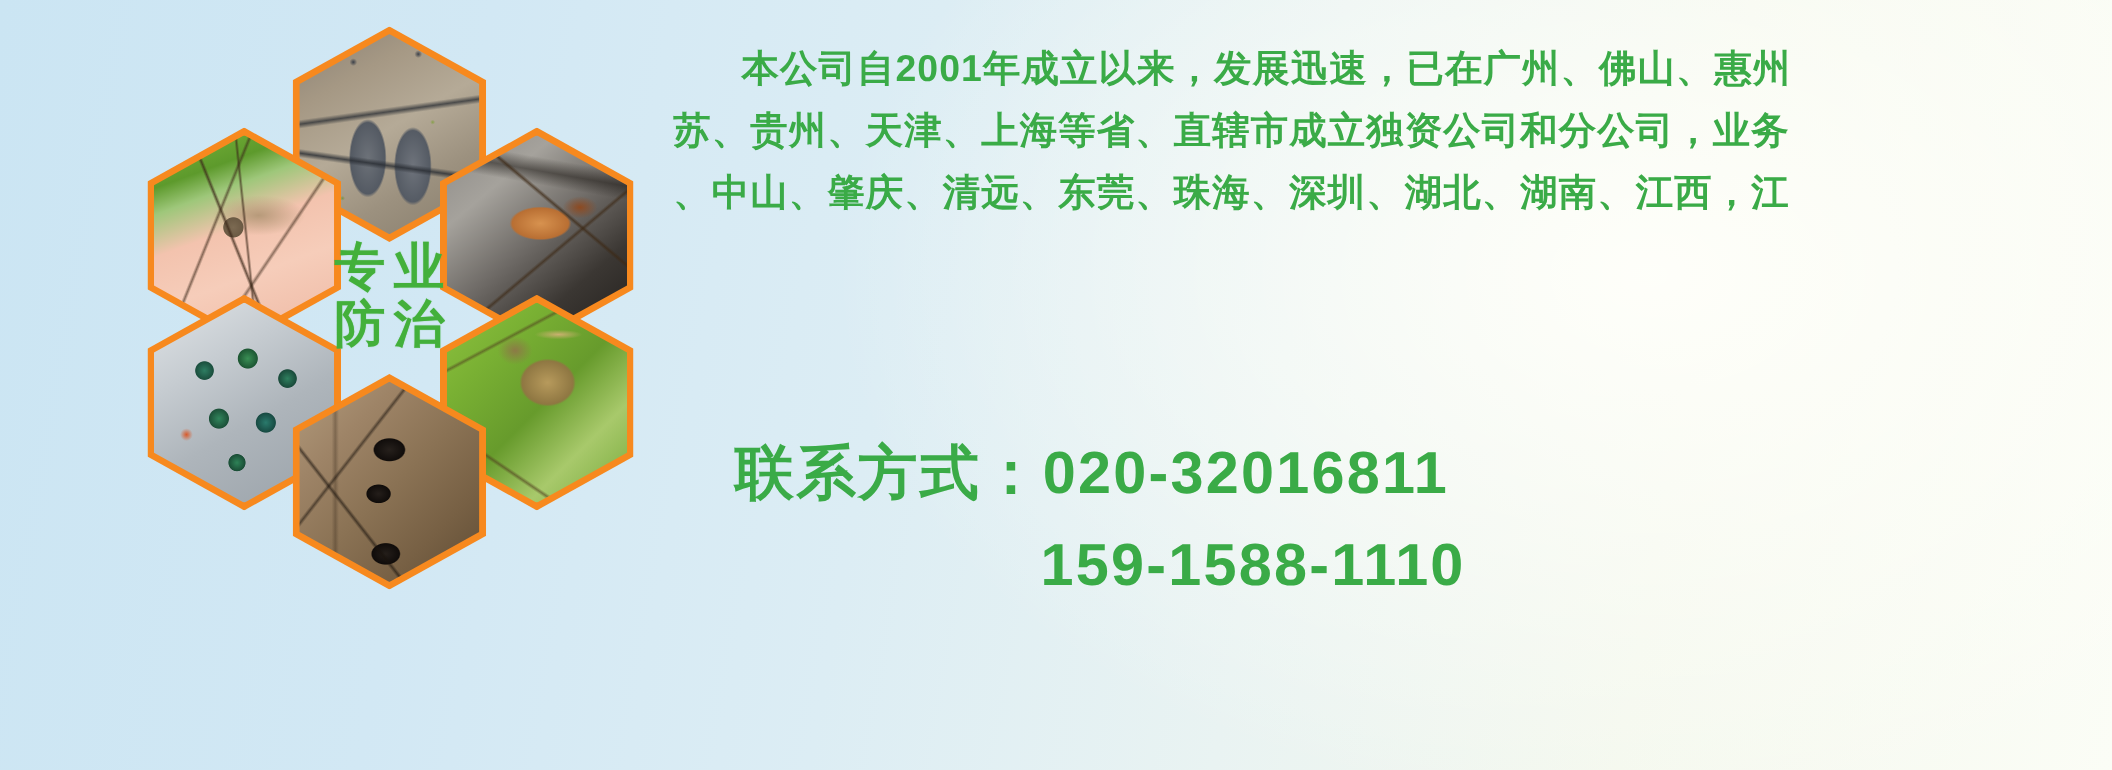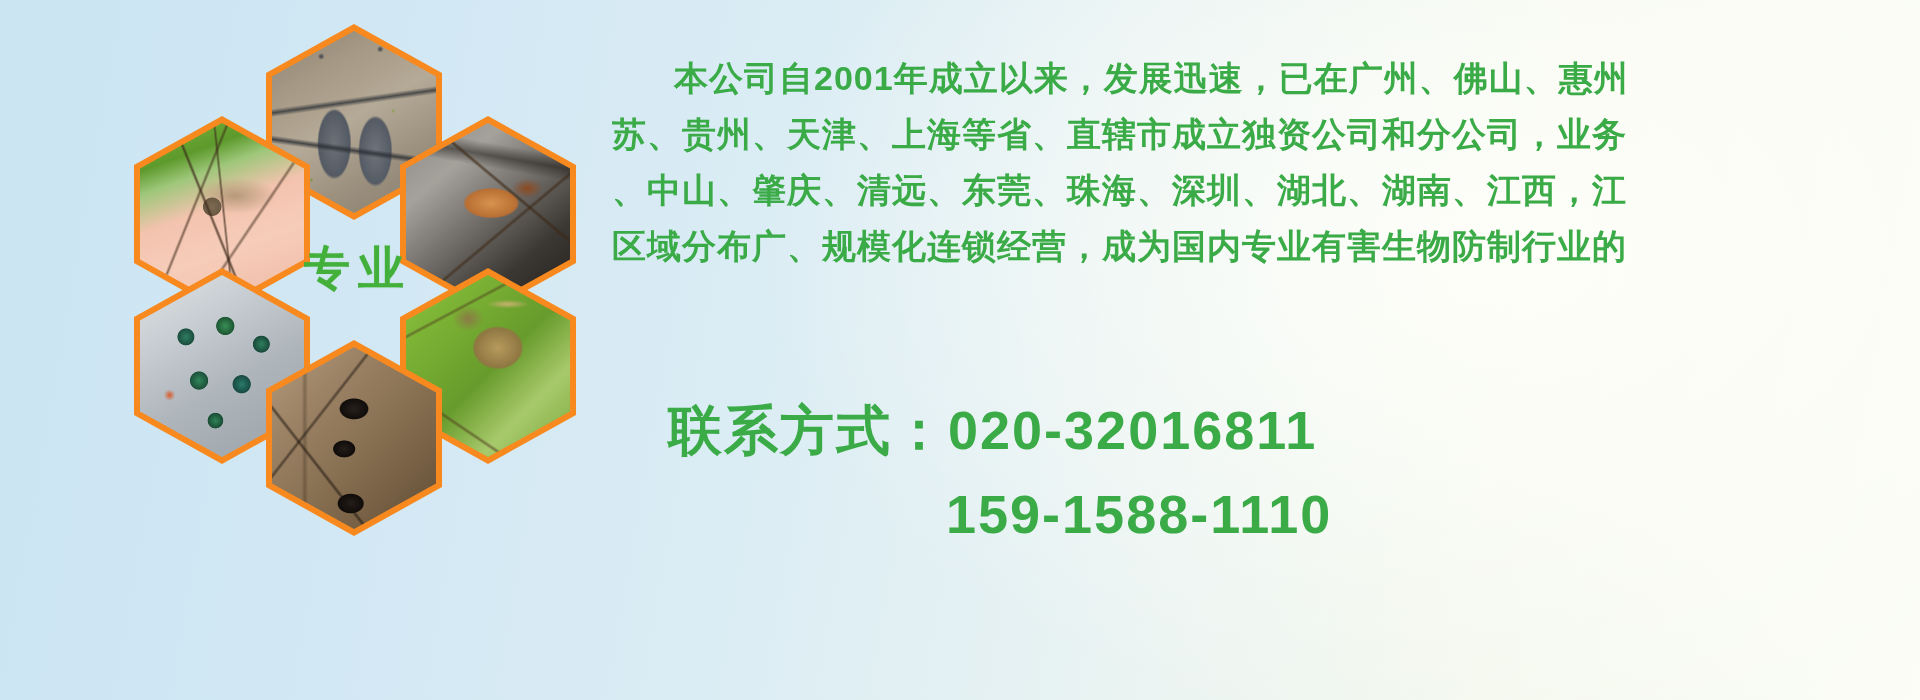--- a/index.html
+++ b/index.html
@@ -168,21 +168,21 @@
     background:
       linear-gradient(34deg, rgba(80,62,30,0) 22%, rgba(80,62,30,0.6) 23%, rgba(80,62,30,0) 24%),
       linear-gradient(-28deg, rgba(80,62,30,0) 76%, rgba(80,62,30,0.55) 77%, rgba(80,62,30,0) 78%),
       radial-gradient(ellipse 30px 6px at 62% 16%, #c9b06f 0%, rgba(201,176,111,0) 72%);
   }
 
   
   #copy {
     position: absolute;
     left: 612px;
-    top: 50px;
+    top: 35px;
     width: 1296px;
   }
   .para-line {
     color: #3aab47;
     font-size: 34px;
     font-weight: bold;
     line-height: 56px;
     letter-spacing: 1px;
     white-space: nowrap;
   }
@@ -248,30 +248,30 @@
 
     <div class="hex hex-ant">
       <div class="hex-inner">
         <div class="hex-photo ph-ant"></div>
       </div>
     </div>
 
     <div class="hex hex-center">
       <div class="hex-label">
         <span>专业</span>
+        <span>防治</span>
       </div>
     </div>
 
   </div>
 
   <div id="copy">
     <div class="para-line indent">本公司自2001年成立以来，发展迅速，已在广州、佛山、惠州</div>
     <div class="para-line">苏、贵州、天津、上海等省、直辖市成立独资公司和分公司，业务</div>
     <div class="para-line">、中山、肇庆、清远、东莞、珠海、深圳、湖北、湖南、江西，江</div>
-    <div class="para-line">区域分布广、规模化连锁经营，成为国内专业有害生物防制行业的</div>
   </div>
 
   <div id="contact">
     <div class="contact-line">联系方式：020-32016811</div>
     <div class="contact-line second">159-1588-1110</div>
   </div>
 
 </div>
 
 </body></html>

